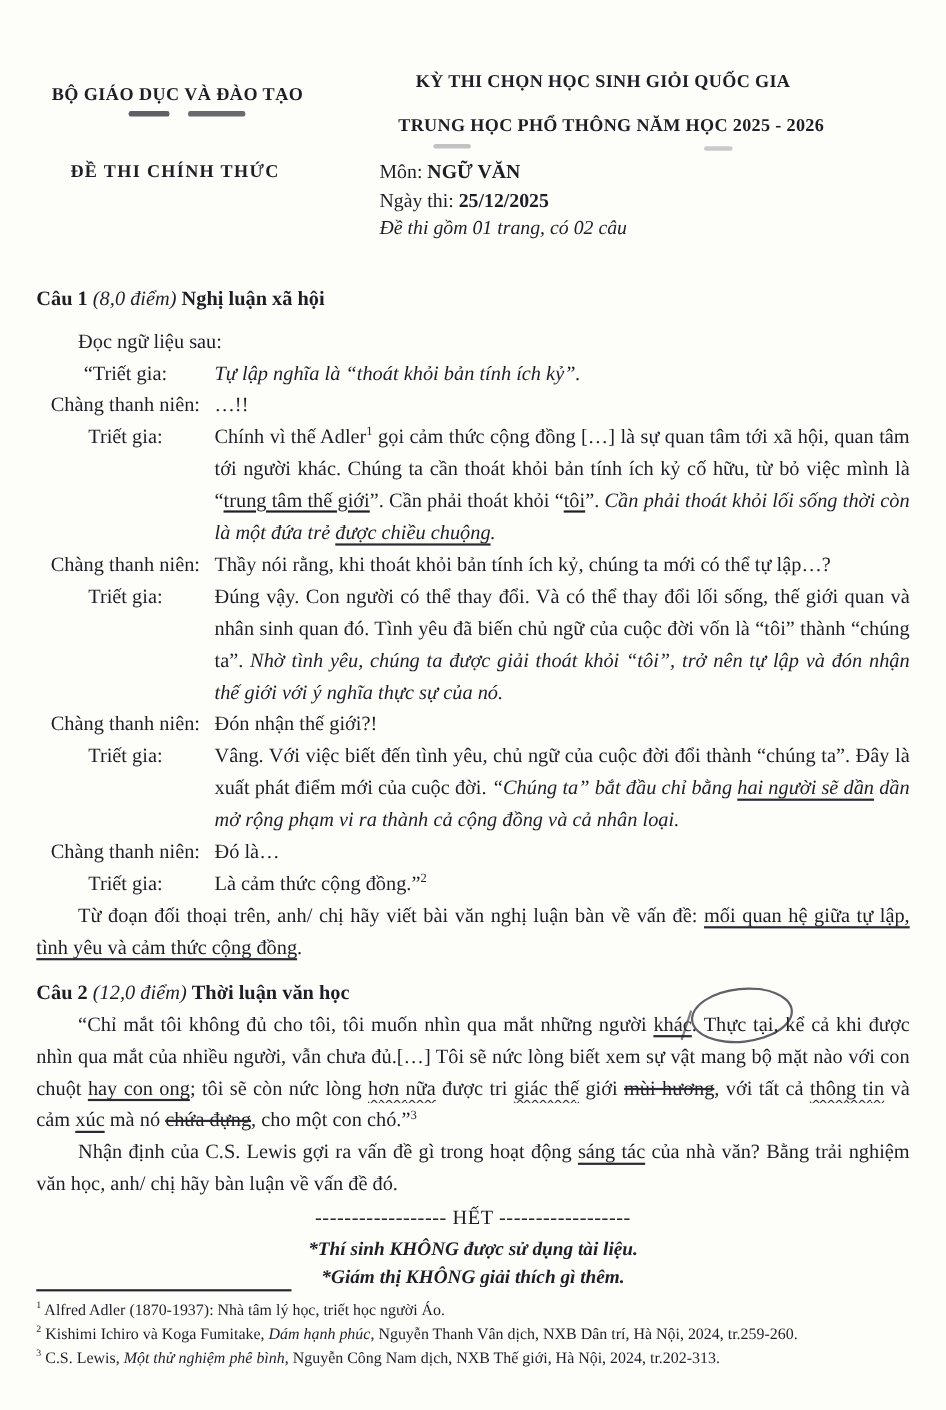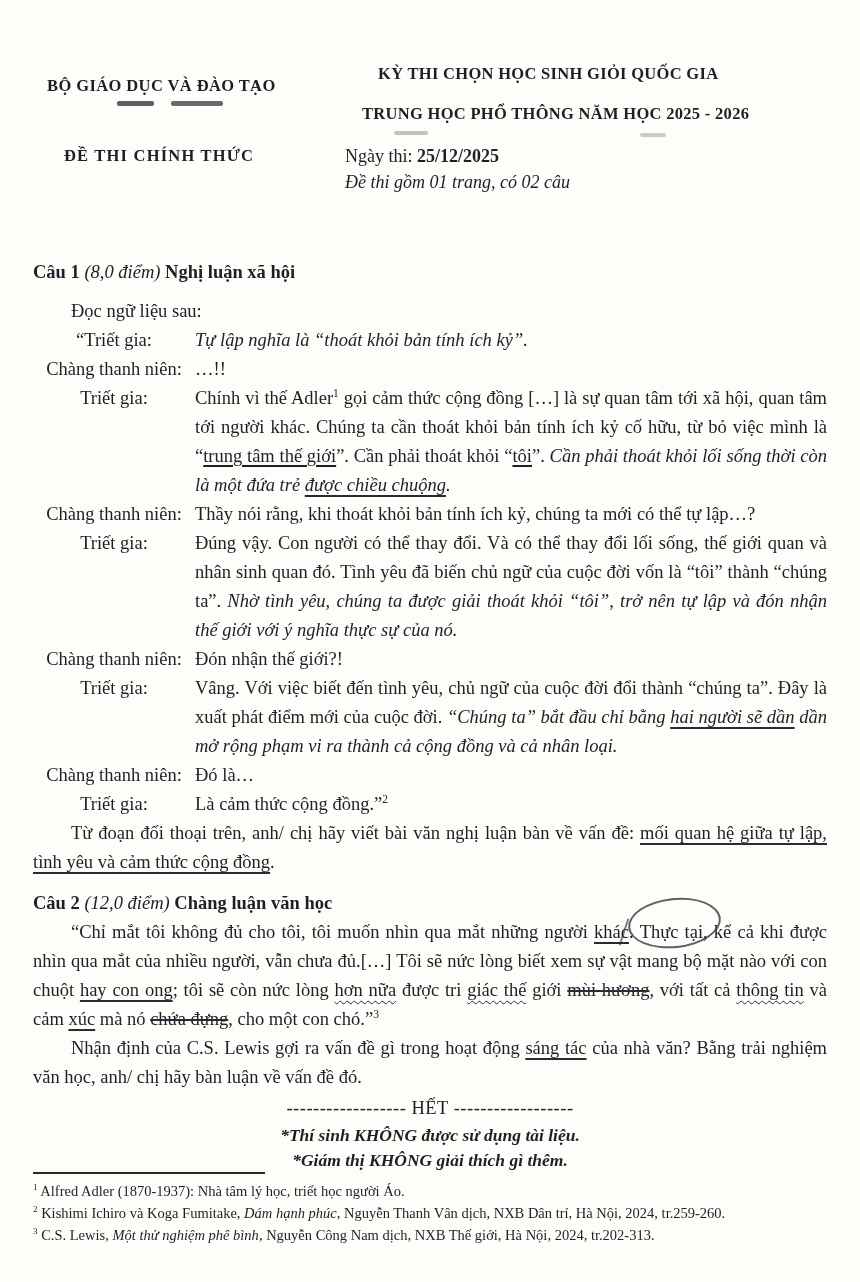--- a/index.html
+++ b/index.html
@@ -65,20 +65,21 @@
   <div class="hdr-item auth">BỘ GIÁO DỤC VÀ ĐÀO TẠO</div>
   <div class="scan-mark sm1"></div>
   <div class="scan-mark sm2"></div>
   <div class="hdr-item title1">KỲ THI CHỌN HỌC SINH GIỎI QUỐC GIA</div>
   <div class="hdr-item title2">TRUNG HỌC PHỔ THÔNG NĂM HỌC 2025 - 2026</div>
   <div class="scan-mark sm3"></div>
   <div class="scan-mark sm4"></div>
   <div class="hdr-item official">ĐỀ THI CHÍNH THỨC</div>
 
   <div class="info">
+    <div><span>Môn: </span><span class="b">NGỮ VĂN</span></div>
     <div><span>Ngày thi: </span><span class="b">25/12/2025</span></div>
     <div class="i">Đề thi gồm 01 trang, có 02 câu</div>
   </div>
 
   <div class="body">
 
     <p class="heading h1x"><span class="b">Câu 1 </span><span class="i">(8,0 điểm) </span><span class="b">Nghị luận xã hội</span></p>
 
     <p class="indent intro">Đọc ngữ liệu sau:</p>
 
@@ -116,21 +117,21 @@
         <div class="dtext"><span>Đó là…</span></div>
       </div>
       <div class="drow">
         <div class="speaker">Triết gia:</div>
         <div class="dtext"><span>Là cảm thức cộng đồng.”</span><sup>2</sup></div>
       </div>
     </div>
 
     <p class="indent"><span>Từ đoạn đối thoại trên, anh/ chị hãy viết bài văn nghị luận bàn về vấn đề: </span><span class="u">mối quan hệ giữa tự lập, tình yêu và cảm thức cộng đồng</span><span>.</span></p>
 
-    <p class="heading h2x"><span class="b">Câu 2 </span><span class="i">(12,0 điểm) </span><span class="b">Chàng luận văn học</span></p>
+    <p class="heading h2x"><span class="b">Câu 2 </span><span class="i">(12,0 điểm) </span><span class="b">Thời luận văn học</span></p>
 
     <p class="indent"><span>“Chỉ mắt tôi không đủ cho tôi, tôi muốn nhìn qua mắt những người </span><span class="u">khác</span><span>. </span><span class="circle">Thực tại</span><span>, kể cả khi được nhìn qua mắt của nhiều người, vẫn chưa đủ.[…] Tôi sẽ nức lòng biết xem sự vật mang bộ mặt nào với con chuột </span><span class="u">hay con ong</span><span>; tôi sẽ còn nức lòng </span><span class="uw">hơn nữa</span><span> được tri </span><span class="uw">giác thế</span><span> giới </span><span class="st">mùi hương</span><span>, với tất cả </span><span class="uw">thông tin</span><span> và cảm </span><span class="u">xúc</span><span> mà nó </span><span class="st">chứa đựng</span><span>, cho một con chó.”</span><sup>3</sup></p>
 
     <p class="indent"><span>Nhận định của C.S. Lewis gợi ra vấn đề gì trong hoạt động </span><span class="u">sáng tác</span><span> của nhà văn? Bằng trải nghiệm văn học, anh/ chị hãy bàn luận về vấn đề đó.</span></p>
 
     <p class="het">------------------ HẾT ------------------</p>
     <p class="note">*Thí sinh KHÔNG được sử dụng tài liệu.</p>
     <p class="note">*Giám thị KHÔNG giải thích gì thêm.</p>
   </div>
 

